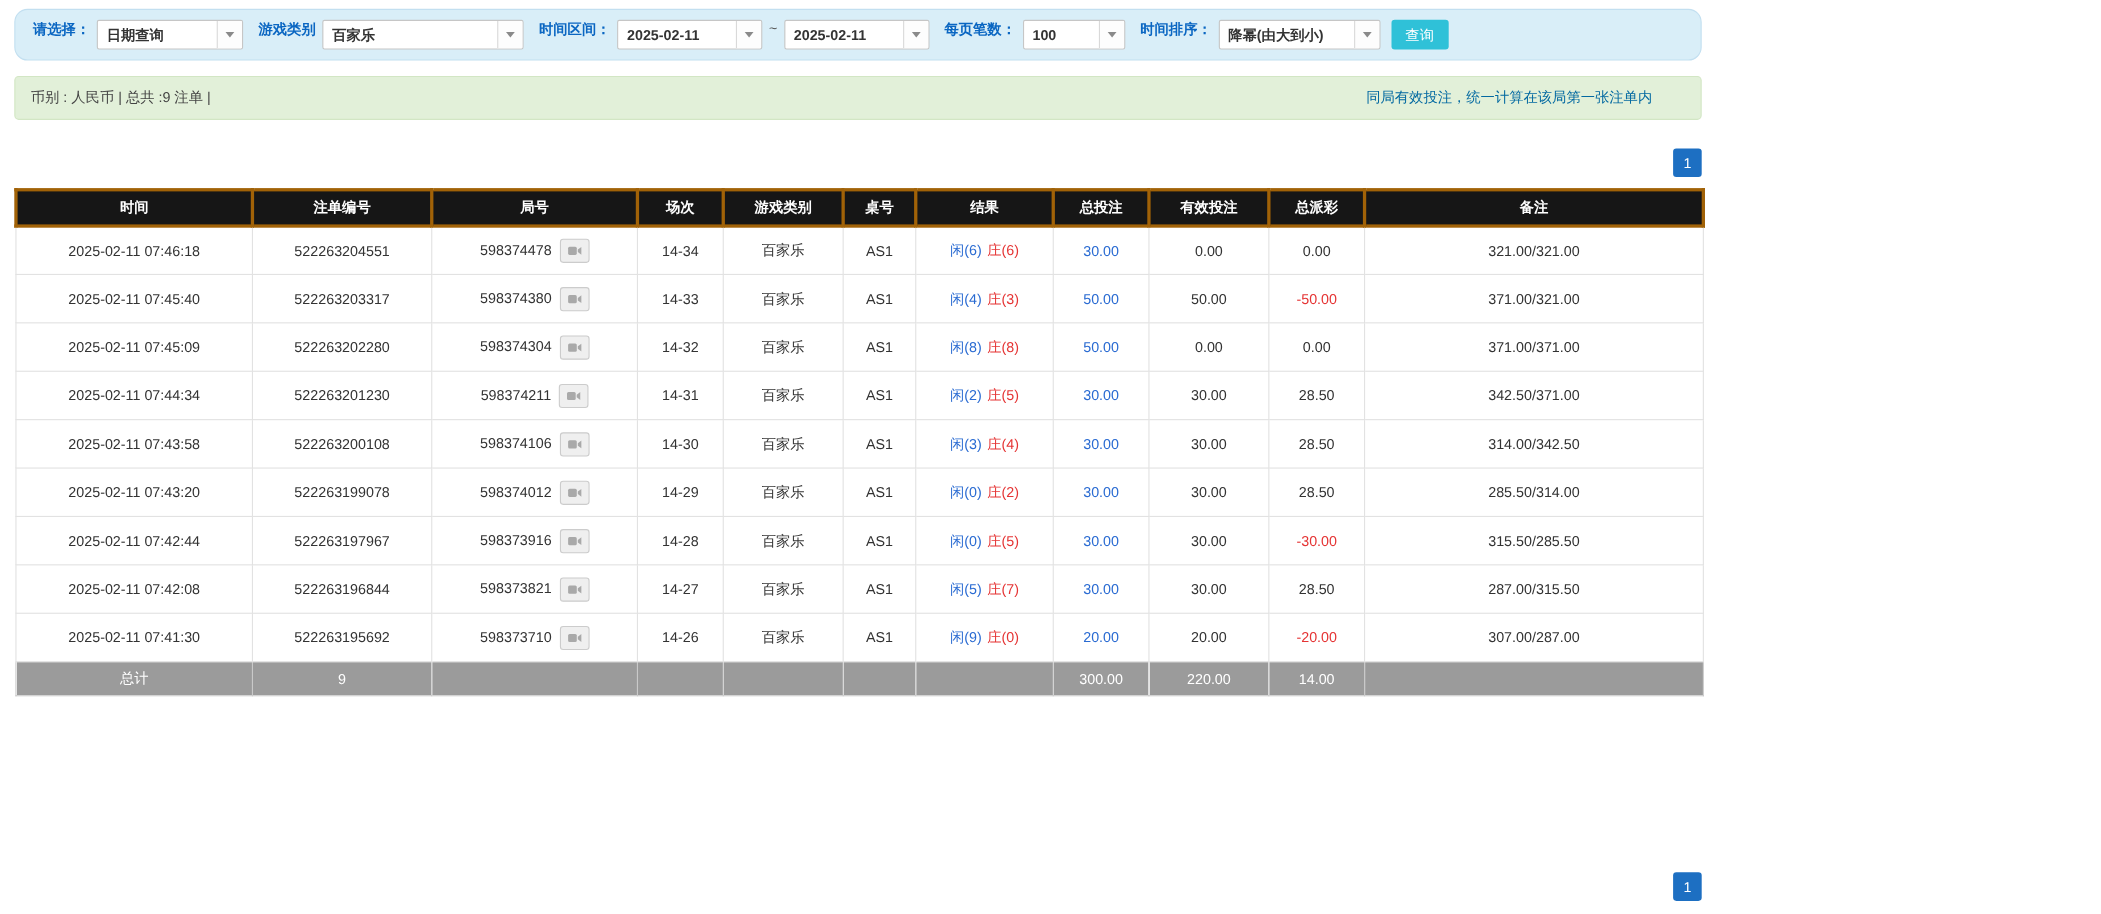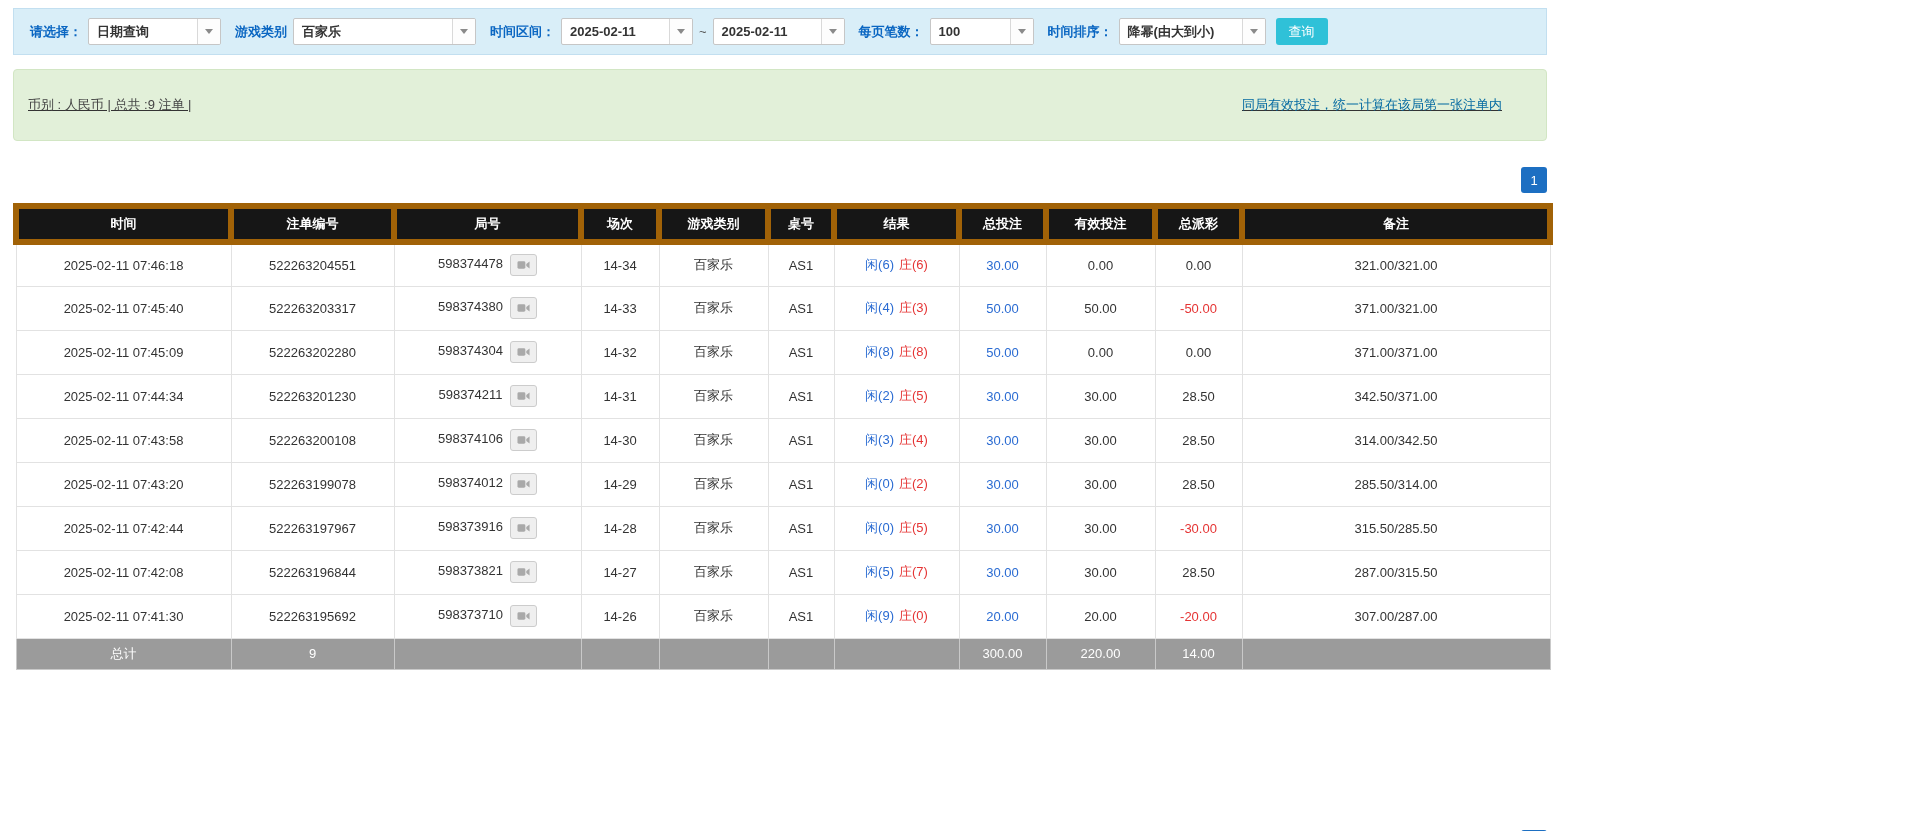--- a/index.html
+++ b/index.html
@@ -6,63 +6,63 @@
   html,body { margin:0; padding:0; }
   body {
     width:1910px; height:831px; overflow:hidden; background:#fff;
     font-family:"Liberation Sans","DejaVu Sans",sans-serif;
     font-size:13px; color:#333;
   }
   .container { width:1534px; margin:8px 0 0 13px; }
 
   
   .filter-bar {
-    background:#d9eef8; border:1px solid #c2dff0; border-radius:0;
-    padding:9px 8px; display:flex; align-items:center; white-space:nowrap;
+    background:#d9eef8; border:1px solid #c2dff0; border-radius:12px;
+    padding:9px 8px; display:flex; white-space:nowrap;
   }
   .flabel { color:#0a66c2; font-weight:bold; margin:0 6px 0 14px; }
   .flabel.first { margin-left:8px; }
   .combo {
     display:inline-flex; height:27px; background:#fff;
     border:1px solid #c6c6c6; border-radius:2px; overflow:hidden;font-weight:bold;
   }
   .combo-text { padding:0 8px; line-height:25px; color:#333; flex:1; overflow:hidden; }
   .combo-btn {
     width:23px; border-left:1px solid #d9d9d9; display:flex; align-items:center;
     justify-content:center; background:#fdfdfd; cursor:pointer; flex:none;
   }
   .caret { width:0; height:0; border-left:4px solid transparent; border-right:4px solid transparent; border-top:5px solid #8a8a8a; }
-  .w-query{width:133px}.w-game{width:183px}.w-date{width:132px}.w-pp{width:104px}.w-sort{width:147px}
+  .w-query{width:133px}.w-game{width:183px}.w-date{width:132px}.w-pp{width:93px}.w-sort{width:147px}
   .tilde { margin:0 6px; color:#555; }
   .query-btn {
     margin-left:10px; height:27px; padding:0 13px; background:#2fc1d8; color:#fff;
     border:none; border-radius:3px; font-size:13px; cursor:pointer;
   }
 
   
   .info-bar {
     margin-top:14px; background:#e2f0d9; border:1px solid #d2e6c4; border-radius:4px;
-    padding:26px 14px; display:flex; justify-content:space-between; align-items:center;text-decoration:underline;
+    padding:10px 14px; display:flex; justify-content:space-between; align-items:center;
   }
   .info-summary { color:#444; }
   .info-notice { color:#0369a1; margin-right:30px; }
 
   
   .pagination { display:flex; justify-content:flex-end; margin:26px 0 10px; }
   .pagination.bottom { margin:160px 0 0; }
   .page-btn {
     width:26px; height:26px; background:#1d6fc2; color:#fff; border:none;
     border-radius:3px; font-size:13px; cursor:pointer;
   }
 
   
   table { width:100%; border-collapse:collapse; table-layout:fixed; }
   th {
     background:#161616; color:#fff; font-weight:bold; font-size:13px;
-    padding:6px 4px; border:6px solid #a16207; text-align:center;
+    padding:6px 4px; border:3px solid #a16207; text-align:center;
   }
   td { border:1px solid #e2e2e2; text-align:center; padding:2px 4px; color:#333; overflow:hidden; }
   tr.data-row td { height:44px; background:#fff; }
   .blue { color:#2a6bd2; }
   .red { color:#e53434;text-align:right; }
   .result-player { margin-right:5px;margin-top:12px; }
   .replay-btn {
     margin-left:7px; background:#efefef; border:1px solid #ccc; border-radius:3px;
     height:22px; width:27px; display:inline-flex; align-items:center; justify-content:center;
     vertical-align:middle; cursor:pointer;

